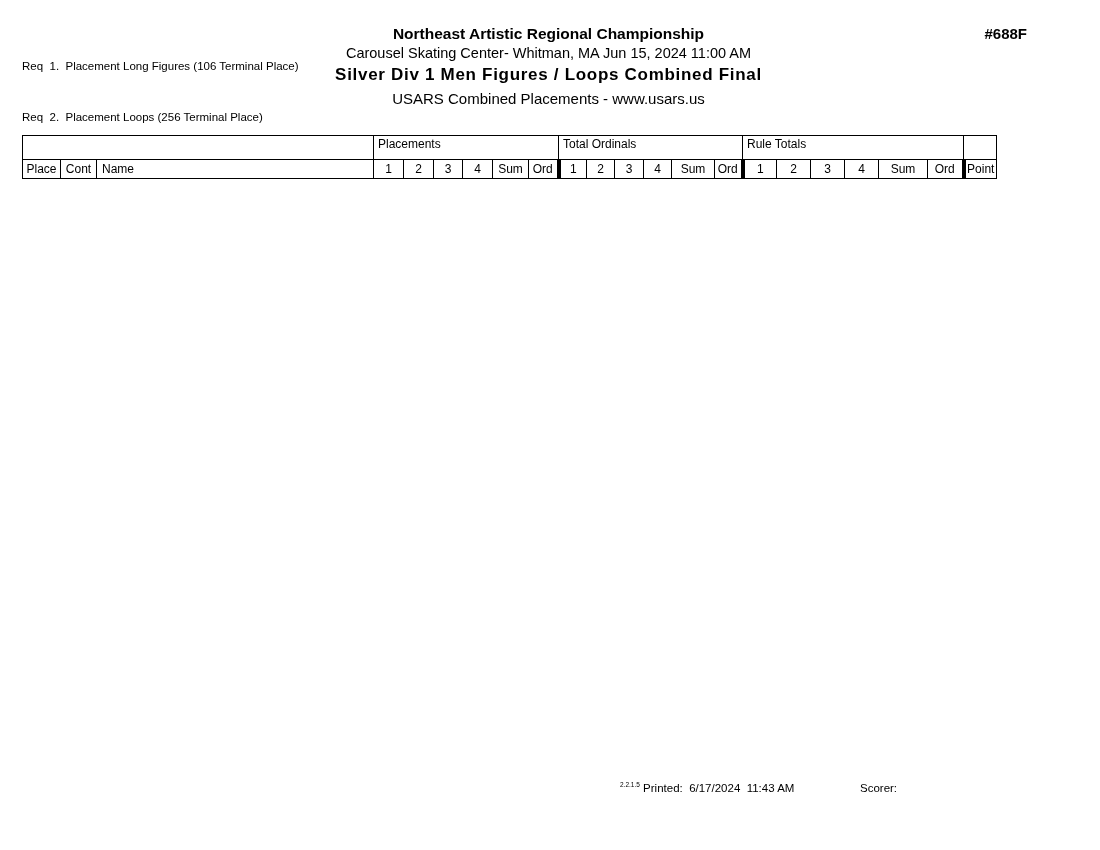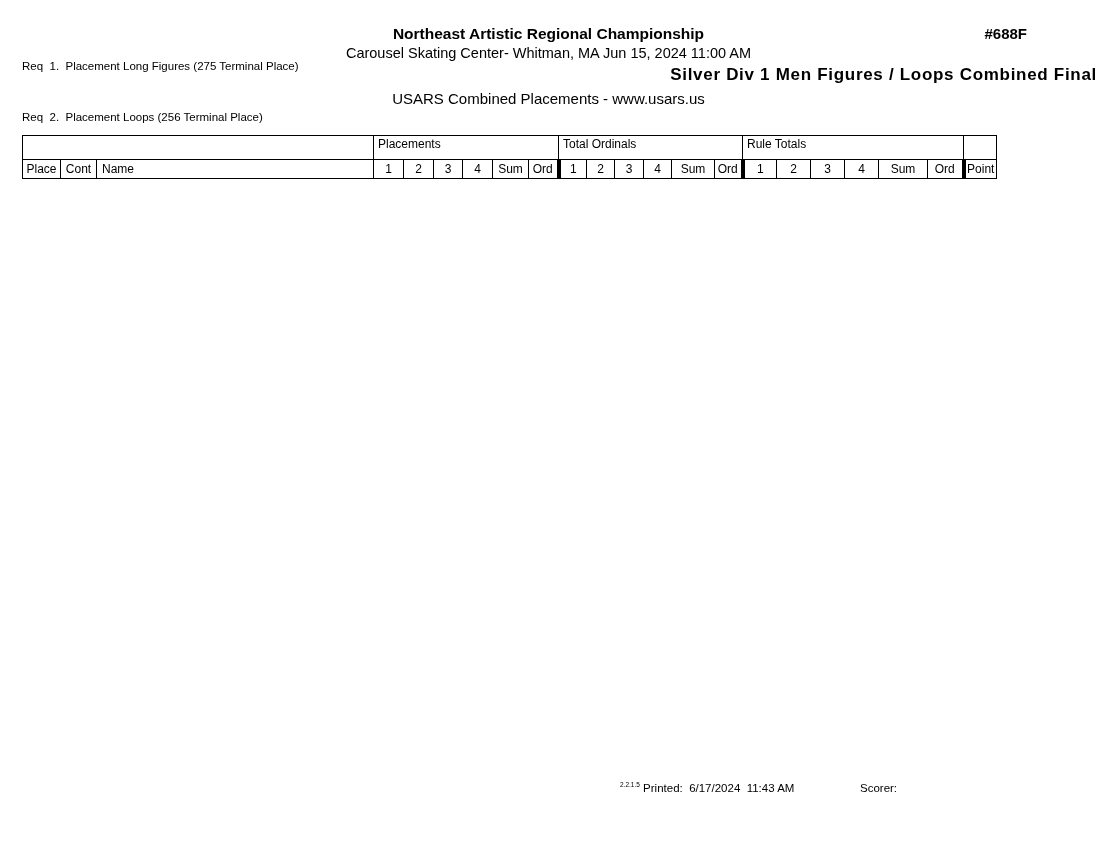--- a/index.html
+++ b/index.html
@@ -14,21 +14,21 @@
   .req-block {
     position:absolute; left:22px; top:24px;
     font-size:11.5px; line-height:17px; white-space:pre;
   }
   .center-head {
     position:absolute; left:0; top:24px; width:1097px;
     text-align:center;
   }
   .title-line   { font-size:15.5px; font-weight:bold; line-height:19px; }
   .venue-line   { font-size:14.5px; line-height:20px; }
-  .event-title  { font-size:17px; font-weight:bold; letter-spacing:0.7px; line-height:23px;text-align:right; }
+  .event-title  { font-size:17px; font-weight:bold; letter-spacing:0.7px; line-height:23px; }
   .subtitle     { font-size:15px; line-height:25px; }
   .event-no {
     position:absolute; right:73px; top:25px;
     font-size:15px; font-weight:bold;
   }
 
   
   table.results {
     position:absolute; left:22px; top:135px;
     border-collapse:collapse; table-layout:fixed;
@@ -64,21 +64,21 @@
   .version { font-size:6.5px; vertical-align:5px; }
   .scorer {
     position:absolute; left:860px; top:782px;
     font-size:11.5px;
   }
 </style>
 </head>
 <body>
 
 <div class="req-block">
-  <div>Req  1.  Placement Long Figures (275 Terminal Place)</div>
+  <div>Req  1.  Placement Long Figures (106 Terminal Place)</div>
   <div>Req  2.  Placement Loops (256 Terminal Place)</div>
 </div>
 
 <div class="center-head">
   <div class="title-line">Northeast Artistic Regional Championship</div>
   <div class="venue-line">Carousel Skating Center- Whitman, MA  Jun 15, 2024  11:00 AM</div>
   <div class="event-title">Silver Div 1 Men Figures / Loops Combined Final</div>
   <div class="subtitle">USARS Combined Placements - www.usars.us</div>
 </div>
 

